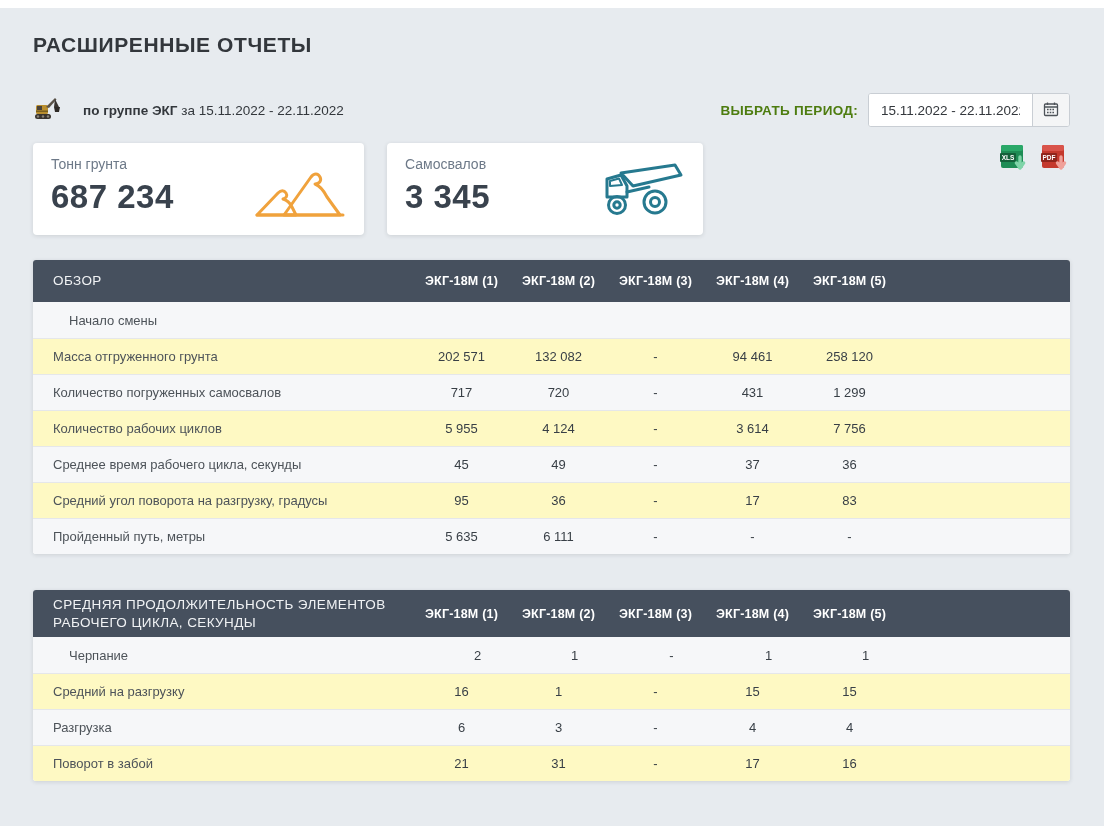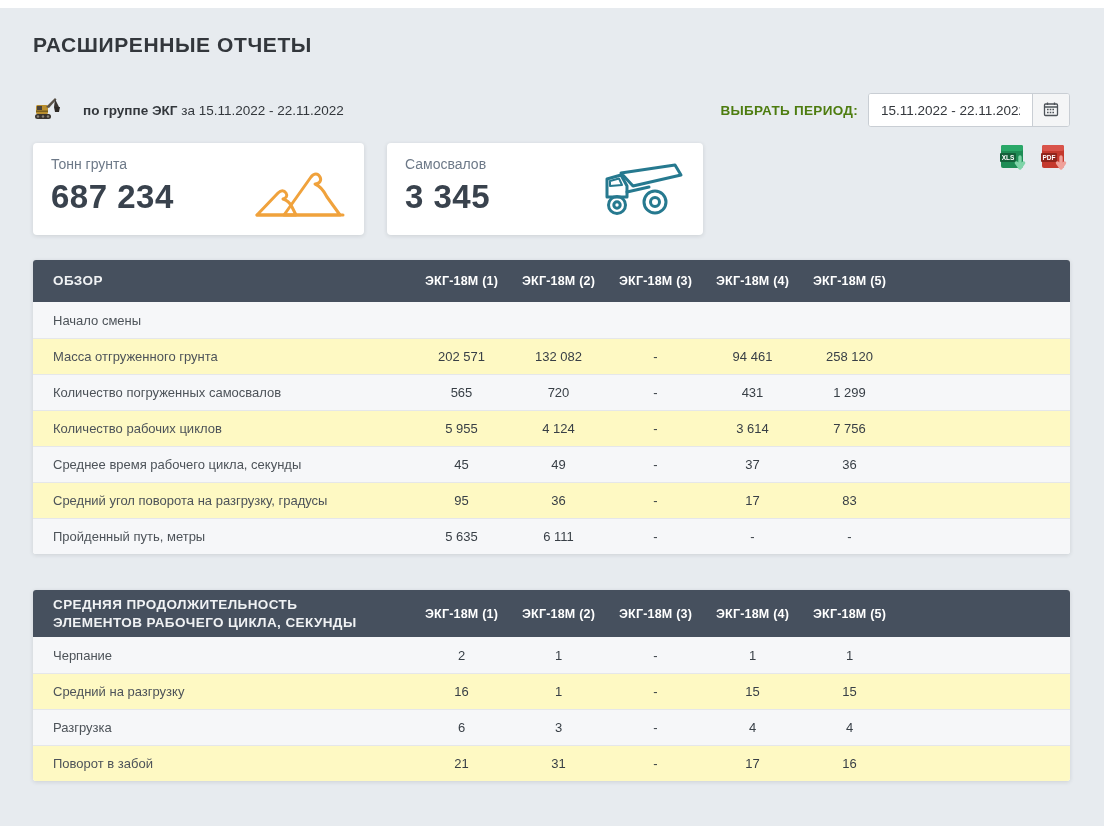--- a/index.html
+++ b/index.html
@@ -77,36 +77,36 @@
   .t-header {
     background: #46505e;
     display: grid;
     grid-template-columns: 380px repeat(5, 97px) 1fr;
     align-items: center;
     min-height: 42px;
     padding: 6px 0;
   }
   .t-title {
     padding-left: 20px; padding-right: 24px;
-    color: #f0f2f4; font-size: 13.5px; font-weight: 700;
+    color: #f0f2f4; font-size: 13.5px; font-weight: 400;
     letter-spacing: 0.4px; line-height: 1.3;
   }
   .col-head {
     color: #ffffff; font-size: 12.5px; font-weight: 700;
     text-align: center; letter-spacing: 0.2px; white-space: nowrap;
   }
   .t-row {
     display: grid;
     grid-template-columns: 380px repeat(5, 97px) 1fr;
     align-items: center;
     height: 36px;
     border-top: 1px solid #e5e7ea;
     background: #fef9c3;
   }
-  .t-row:first-child { border-top: none; }
+  .t-row:first-child { border-top: none; padding-left: 16px; }
   .t-row.alt { background: #f6f7f9; }
   .row-label { padding-left: 20px; font-size: 13px; color: #4d5359; }
   .cell { font-size: 13px; color: #383f46; text-align: center; }
   .bottom-space { height: 36px; }
 </style>
 </head>
 <body>
 
 <div class="top-strip"></div>
 
@@ -230,21 +230,21 @@
         <div class="t-row">
           <div class="row-label">Масса отгруженного грунта</div>
           <div class="cell">202 571</div>
           <div class="cell">132 082</div>
           <div class="cell">-</div>
           <div class="cell">94 461</div>
           <div class="cell">258 120</div>
         </div>
         <div class="t-row alt">
           <div class="row-label">Количество погруженных самосвалов</div>
-          <div class="cell">565</div>
+          <div class="cell">717</div>
           <div class="cell">720</div>
           <div class="cell">-</div>
           <div class="cell">431</div>
           <div class="cell">1 299</div>
         </div>
         <div class="t-row">
           <div class="row-label">Количество рабочих циклов</div>
           <div class="cell">5 955</div>
           <div class="cell">4 124</div>
           <div class="cell">-</div>

